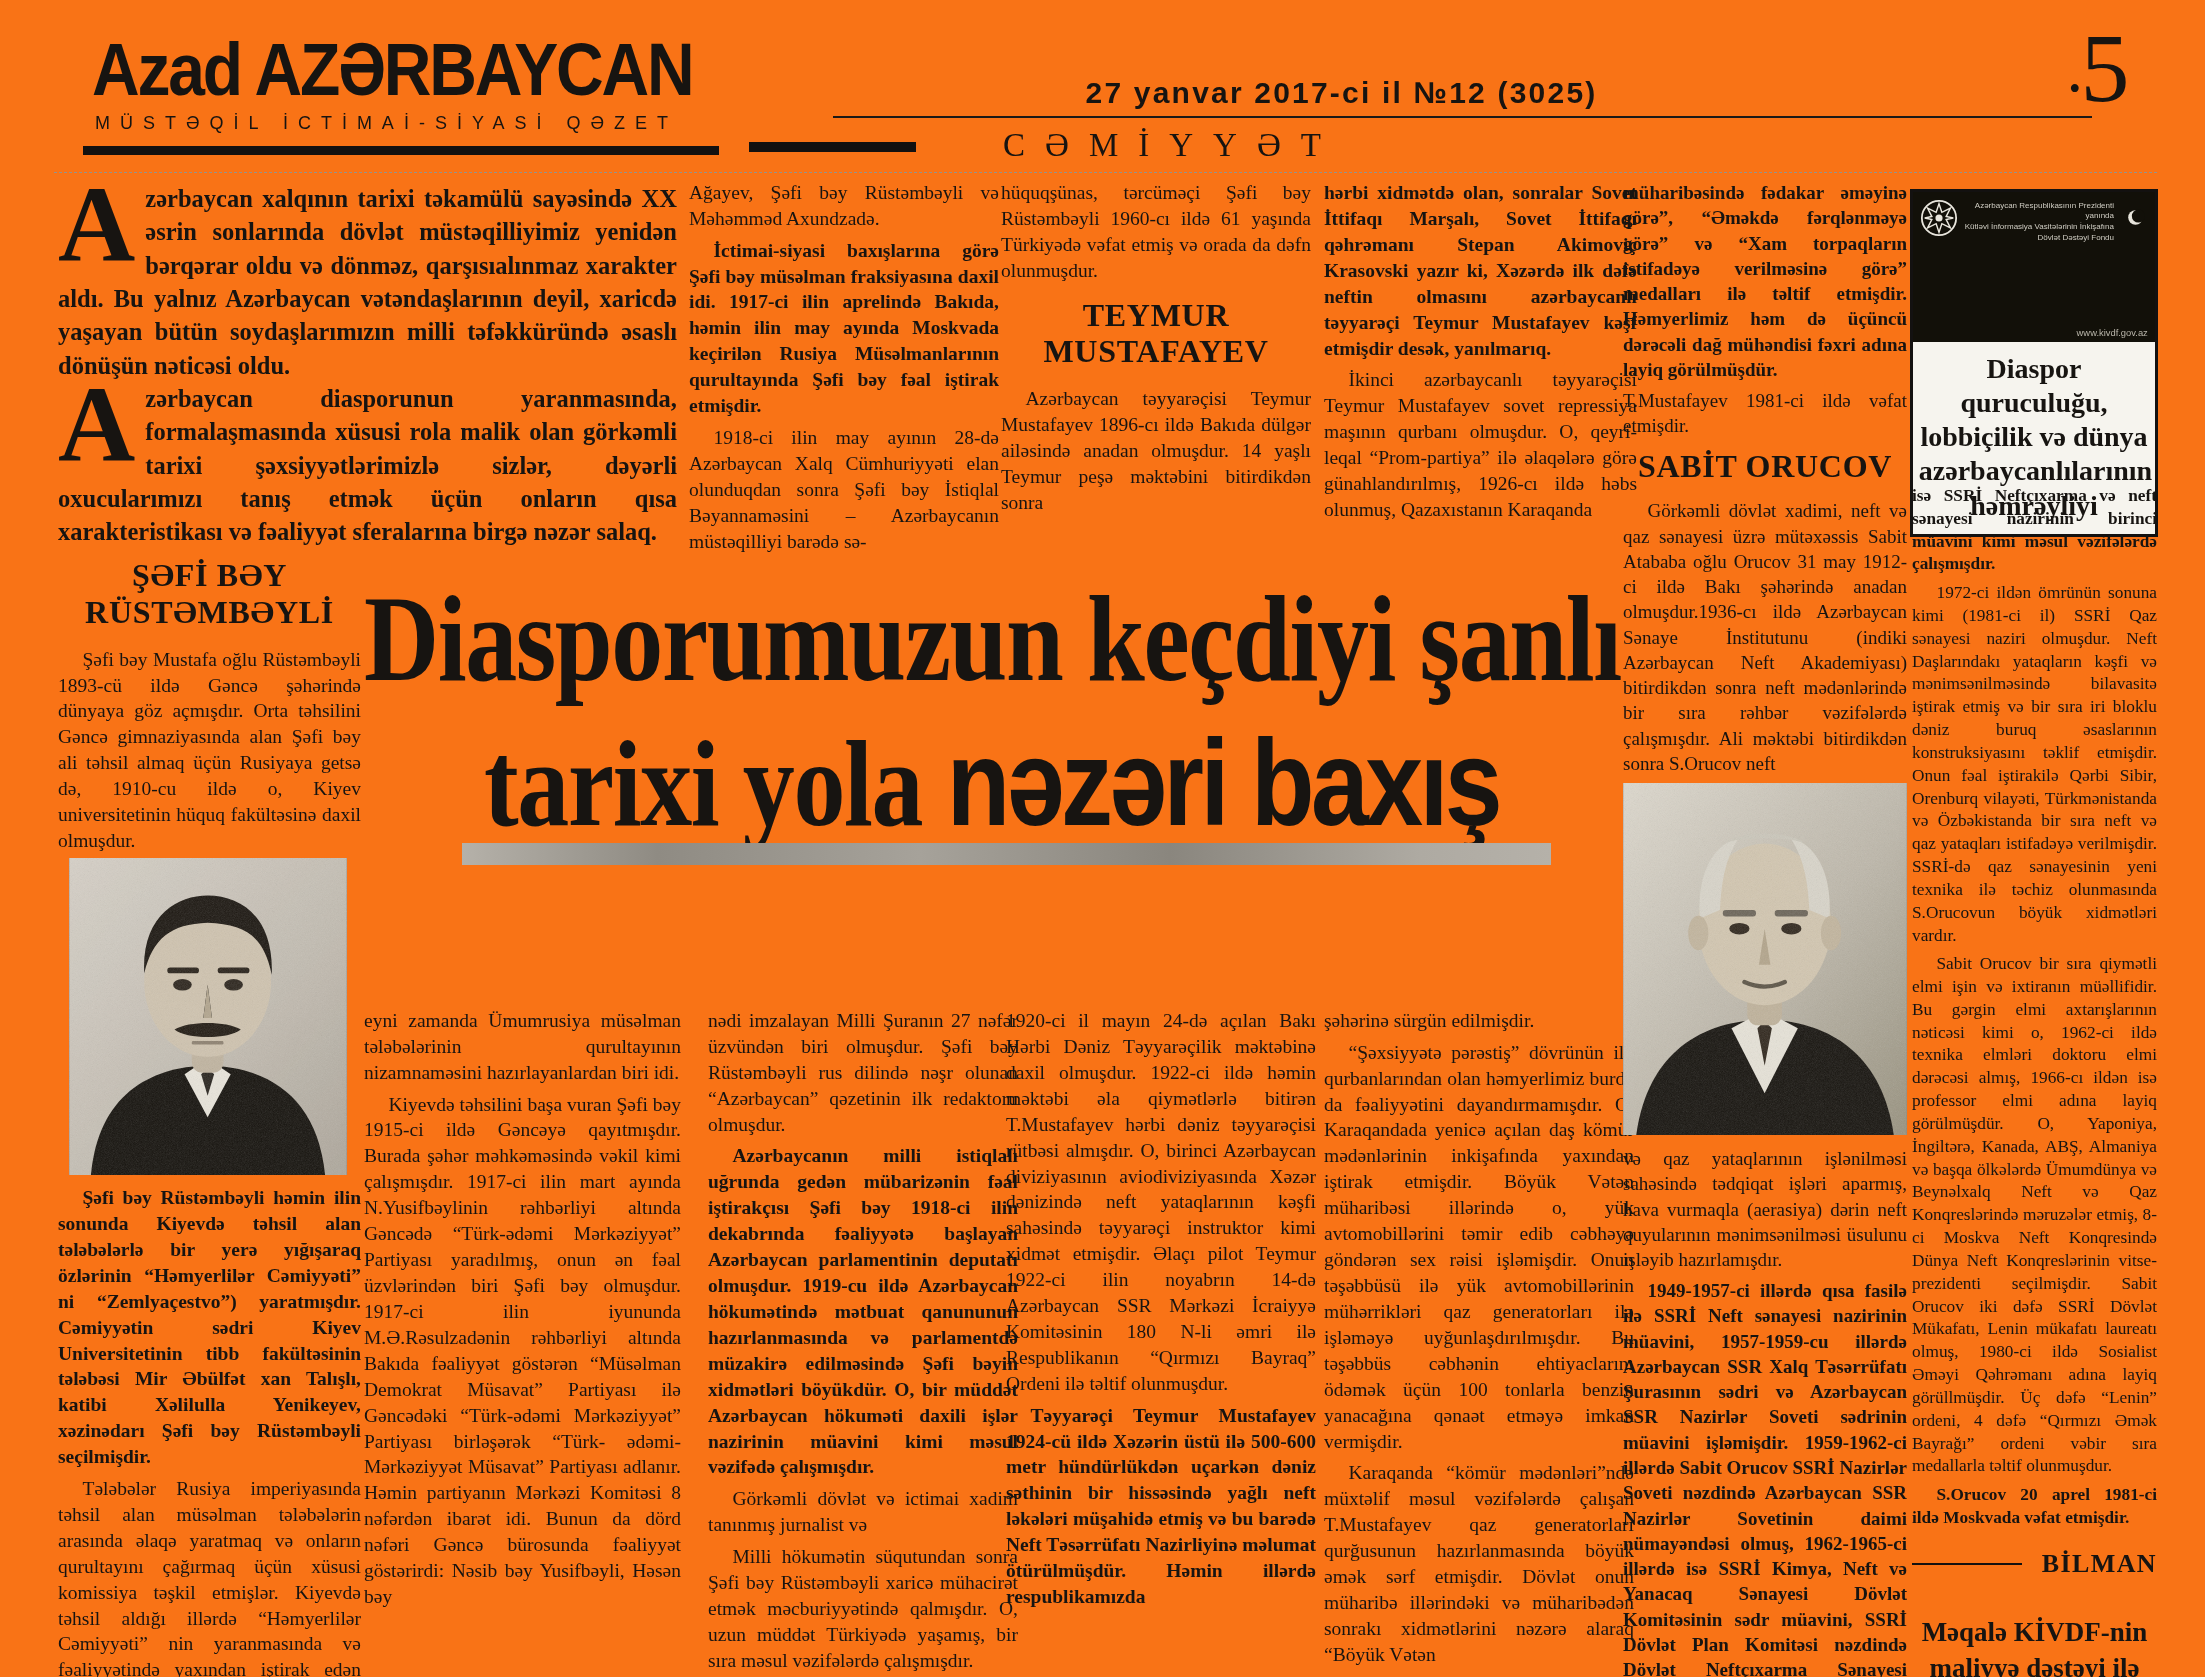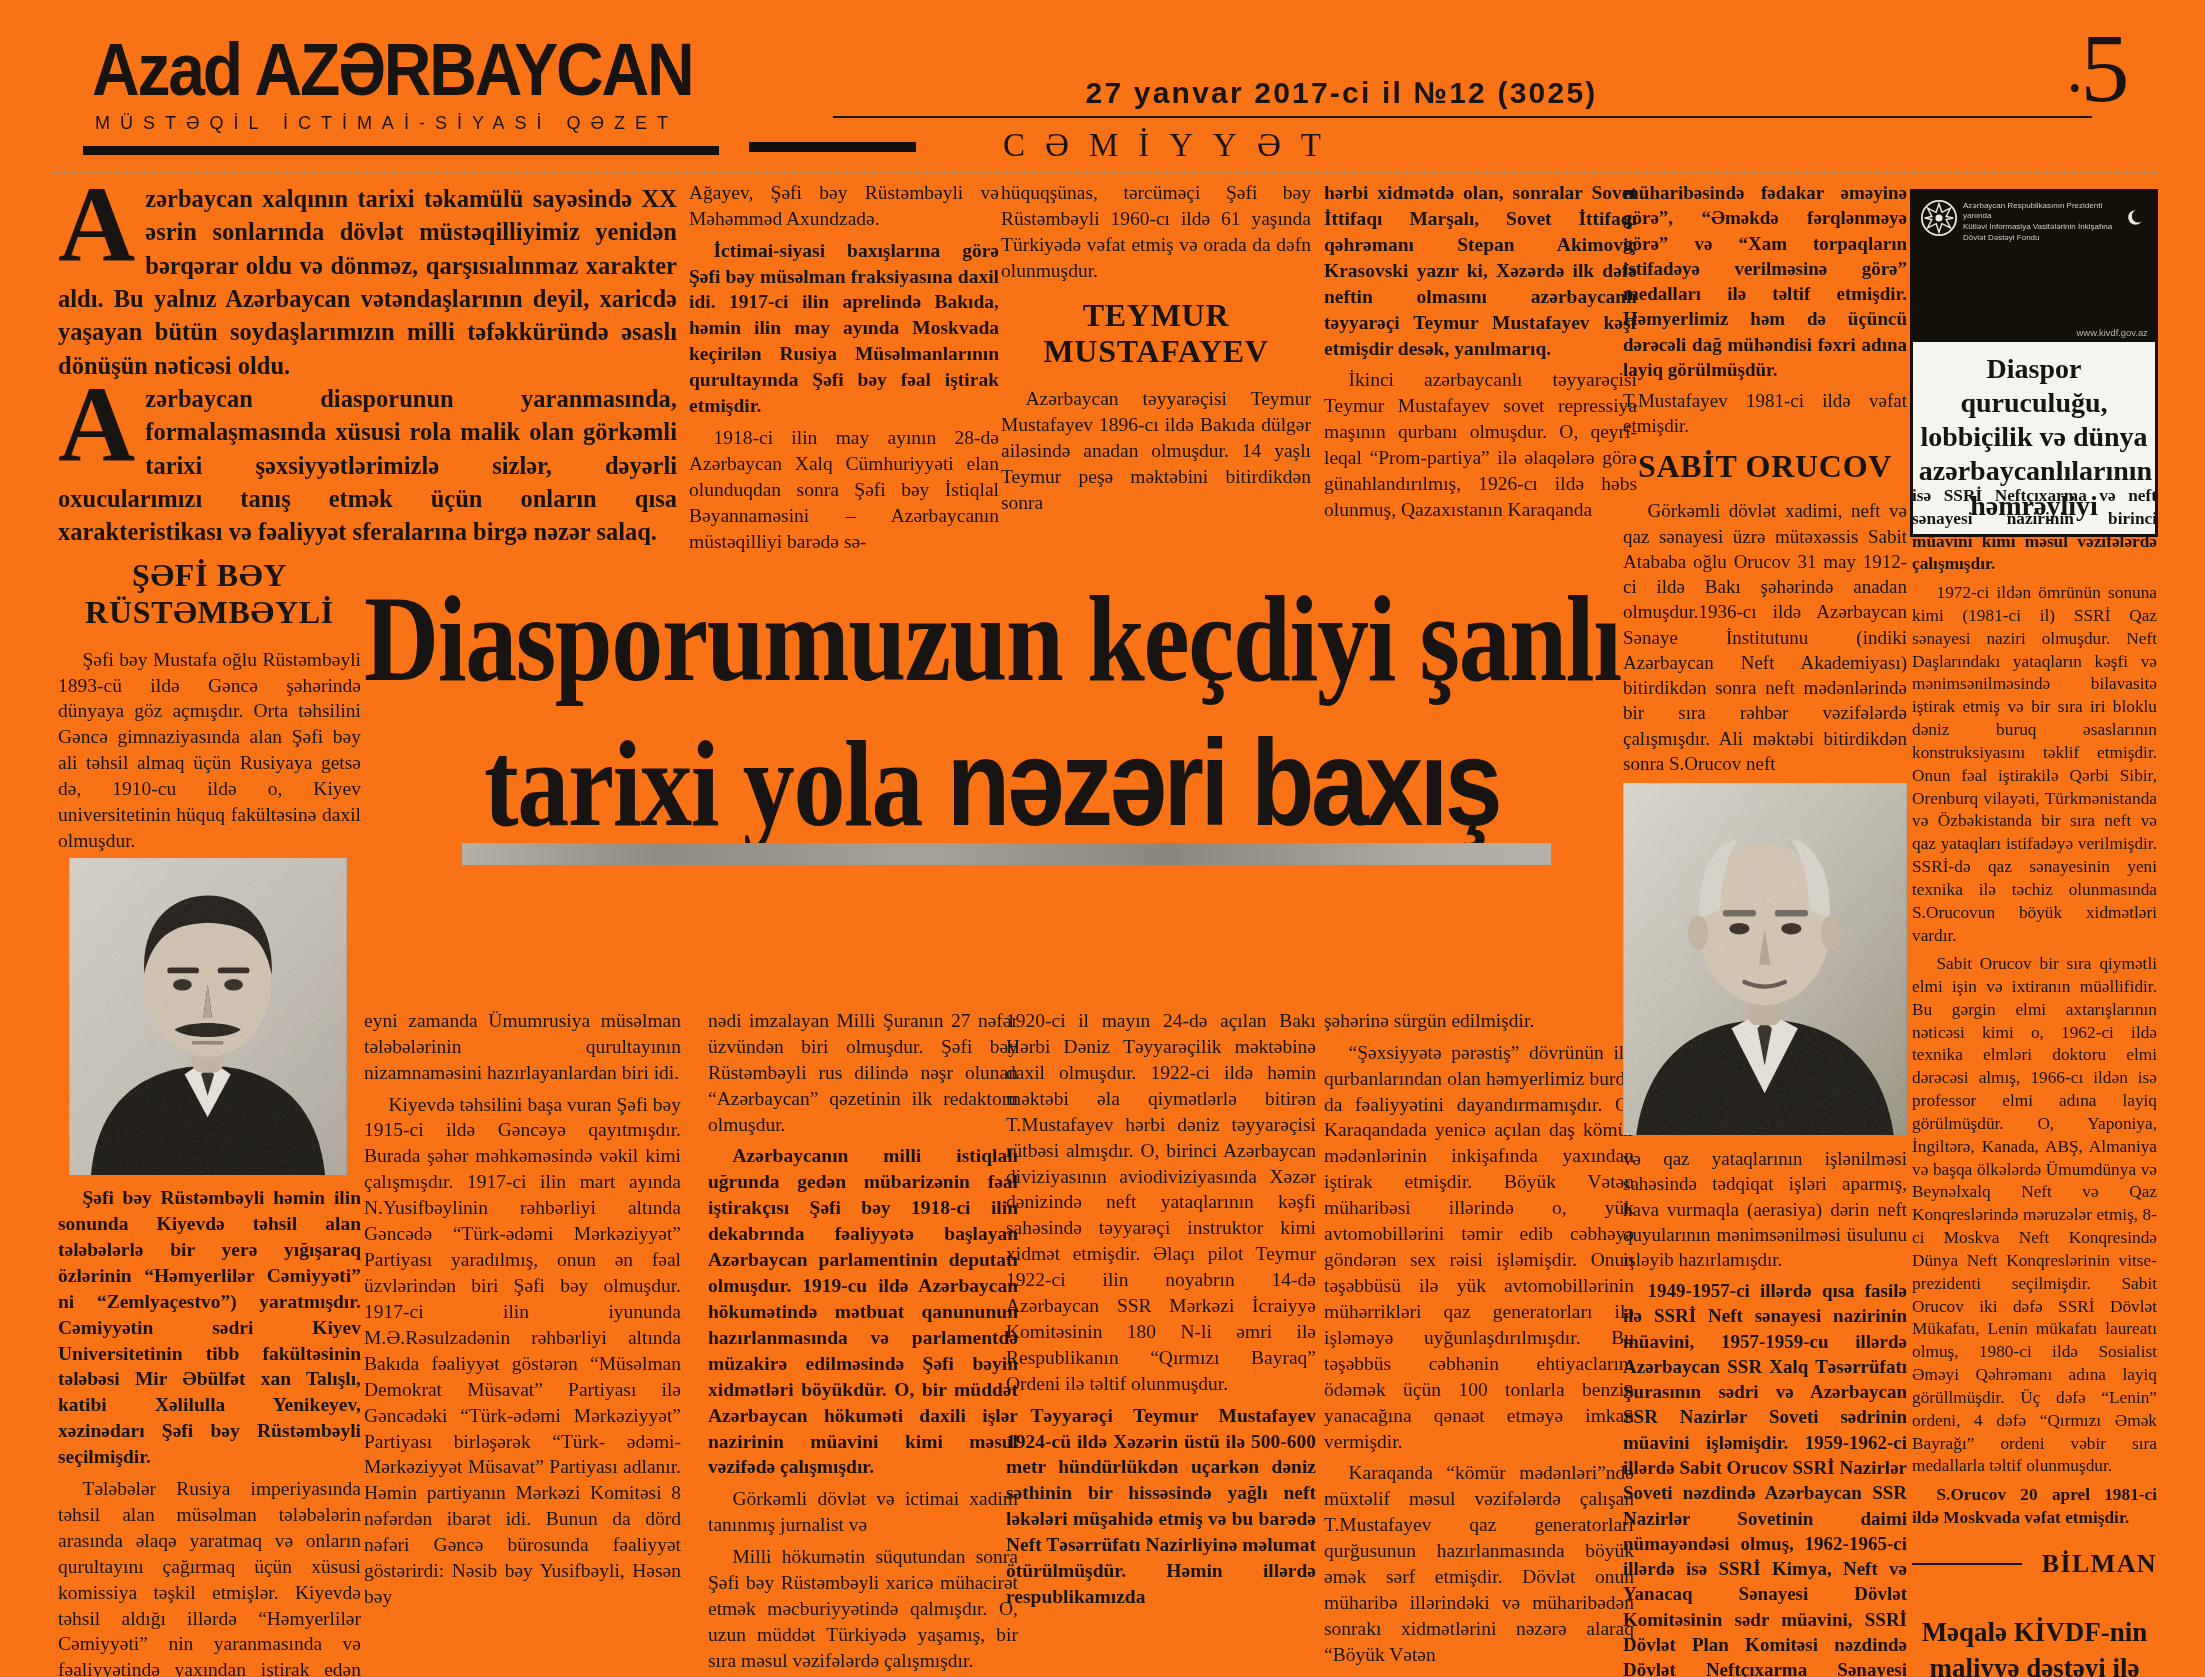--- a/index.html
+++ b/index.html
@@ -67,21 +67,21 @@
   .subhead div{font-size:48px; line-height:1.28; font-weight:bold; letter-spacing:-0.7px; white-space:nowrap;}
 
   
   .photo{position:absolute; background:#777;}
   .photo svg{display:block; width:100%; height:100%;}
 
   
   .kivdf{position:absolute; left:1910px; top:189px; width:242px; border:3.6px solid #131110; background:#f6f4ee;}
   .kivdf .banner{position:relative; background:#121009; height:150px; color:#f3f1ea; overflow:hidden;}
   .kivdf .org{
-    position:absolute; left:50px; top:8.7px; width:151px; text-align:left;
+    position:absolute; left:50px; top:8.7px; width:151px; text-align:right;
     font-family:"Liberation Sans", sans-serif; font-size:8px; line-height:1.35; color:#cfccc2;
   }
   .kivdf .emblem{position:absolute; left:5.8px; top:5.8px;}
   .kivdf .crescent{position:absolute; right:10px; top:16px;}
   .kivdf .logo{
     position:absolute; left:0; right:0; top:45px; text-align:center;
     font-family:"Liberation Sans", sans-serif; font-weight:bold; font-size:75px; letter-spacing:1.4px; color:#f6f4ee;
   }
   .kivdf .site{position:absolute; right:7.2px; bottom:4.3px; font-family:"Liberation Sans", sans-serif; font-size:9.4px; color:#b9b5aa;}
   .kivdf .tagline{

